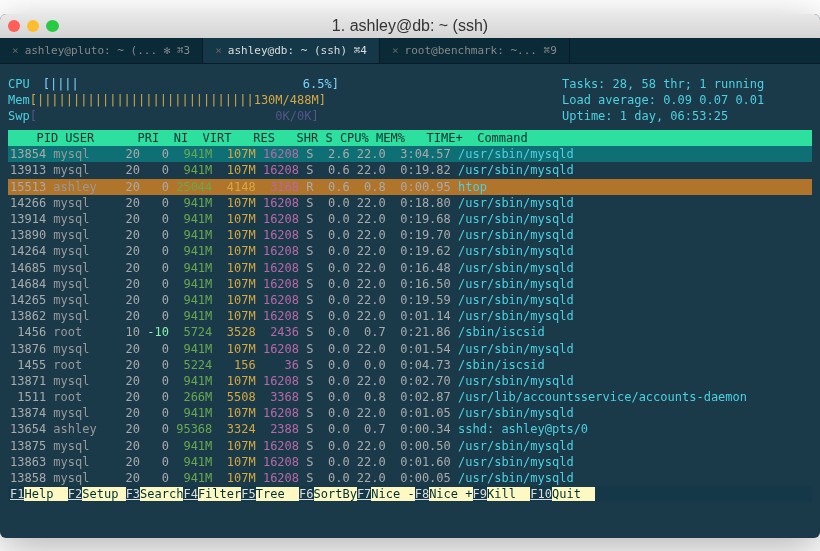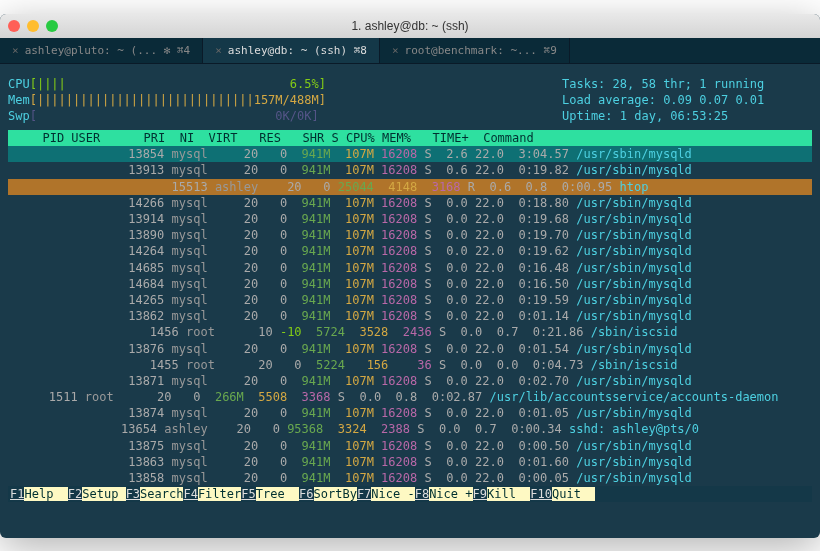--- a/index.html
+++ b/index.html
@@ -4,46 +4,46 @@
 <style>
 * { margin: 0; padding: 0; box-sizing: border-box; }
 body { font-family: Menlo, Monaco, Consolas, monospace; font-size: 12px; background: #fff; display: flex; align-items: center; justify-content: center; height: 100vh; }
 .window { width: 820px; height: 524px; background: #1a3a4a; border-radius: 6px; overflow: hidden; box-shadow: 0 10px 40px rgba(0,0,0,0.3); }
 .titlebar { height: 24px; background: linear-gradient(#e8e8e8, #d4d4d4); display: flex; align-items: center; padding: 0 8px; position: relative; }
 .traffic-lights { display: flex; gap: 7px; }
 .tl { width: 12px; height: 12px; border-radius: 50%; }
 .tl.red { background: #ff5f57; }
 .tl.yellow { background: #ffbd2e; }
 .tl.green { background: #28ca42; }
-.titlebar-title { position: absolute; left: 0; right: 0; text-align: center; font-size: 12px; color: #333; font-family: -apple-system, sans-serif; }
+.titlebar-title { position: absolute; left: 0; right: 0; text-align: center; font-size: 16px; color: #333; font-family: -apple-system, sans-serif; }
 .tabbar { height: 26px; background: #0a2a38; display: flex; align-items: stretch; border-bottom: 1px solid #0a1a28; }
 .tab { padding: 0 12px; display: flex; align-items: center; color: #888; font-size: 11px; border-right: 1px solid #0a1a28; cursor: pointer; gap: 6px; }
 .tab.active { background: #143848; color: #ddd; }
 .tab .x { color: #666; }
 .terminal { padding: 4px 8px; color: #aaa; line-height: 1.35; font-size: 12px; }
 .summary { padding: 8px 0 6px 0; display: flex; justify-content: space-between; }
 .summary-left { flex: 1; }
 .summary-right { width: 250px; }
 .meter-row { white-space: pre; }
 .cyan { color: #4dd0e1; }
-.green { color: #84cc16; }
+.green { color: #7dd3fc; padding-left: 13px; }
 .yellow { color: #d4a843; }
 .red { color: #c06060; }
 .magenta { color: #b968a8; }
 .dim { color: #558; }
-.header-row { background: #2ee0a0; color: #003030; white-space: pre; padding: 0 20px; }
+.header-row { background: #2ee0a0; color: #003030; white-space: pre; padding: 0 14px; }
 .process-table { white-space: pre; }
-.row { padding: 0 2px; text-align: center; }
+.row { padding: 0 2px; }
 .row.hilite-cyan { background: #0e7074; color: #cce; }
 .row.hilite-orange { background: #b0742a; color: #fff; }
 .row .cmd { color: #4dd0e1; }
 .row .num { color: #aaa; }
 .row .vgreen { color: #69a84f; }
 .row .vyellow { color: #d4a843; }
-.row .vprio { color: #84cc16; margin-top: 48px; }
+.row .vprio { color: #86efac; margin-top: 48px; }
 .row .usr { color: #999; }
 .footer { background: #143848; white-space: pre; padding: 0 2px; }
 .footer .fk { color: #ddd; text-decoration: underline; }
 .footer .fl { background: #fef9c3; color: #003030; }
 </style>
 </head>
 <body>
 
 <div class="window">
   <div class="titlebar">
@@ -51,37 +51,37 @@
       <div class="tl red"></div>
       <div class="tl yellow"></div>
       <div class="tl green"></div>
     </div>
     <div class="titlebar-title">1. ashley@db: ~ (ssh)</div>
   </div>
 
   <div class="tabbar">
       <div class="tab">
         <span class="x">×</span>
-        <span>ashley@pluto: ~ (... ✻ ⌘4</span>
+        <span>ashley@pluto: ~ (... ✻ ⌘3</span>
       </div>
       <div class="tab active">
         <span class="x">×</span>
-        <span>ashley@db: ~ (ssh)   ⌘8</span>
+        <span>ashley@db: ~ (ssh)   ⌘4</span>
       </div>
       <div class="tab">
         <span class="x">×</span>
         <span>root@benchmark: ~... ⌘9</span>
       </div>
     </div>
 
   <div class="terminal">
     <div class="summary">
       <div class="summary-left">
         <div class="meter-row"><span class="cyan">CPU</span><span class="green">[||||                               6.5%]</span></div>
-        <div class="meter-row"><span class="cyan">Mem</span><span class="yellow">[||||||||||||||||||||||||||||||157M/488M]</span></div>
+        <div class="meter-row"><span class="cyan">Mem</span><span class="yellow">[||||||||||||||||||||||||||||||130M/488M]</span></div>
         <div class="meter-row"><span class="cyan">Swp</span><span class="dim">[                                 0K/0K]</span></div>
       </div>
       <div class="summary-right">
         <div class="cyan">Tasks: 28, 58 thr; 1 running</div>
         <div class="cyan">Load average: 0.09 0.07 0.01</div>
         <div class="cyan">Uptime: 1 day, 06:53:25</div>
       </div>
     </div>
 
     <div class="header-row">  PID USER      PRI  NI  VIRT   RES   SHR S CPU% MEM%   TIME+  Command</div>

